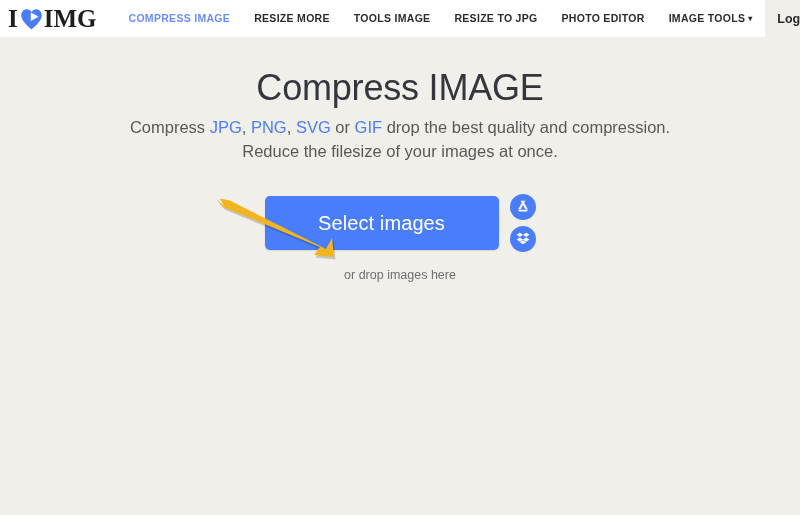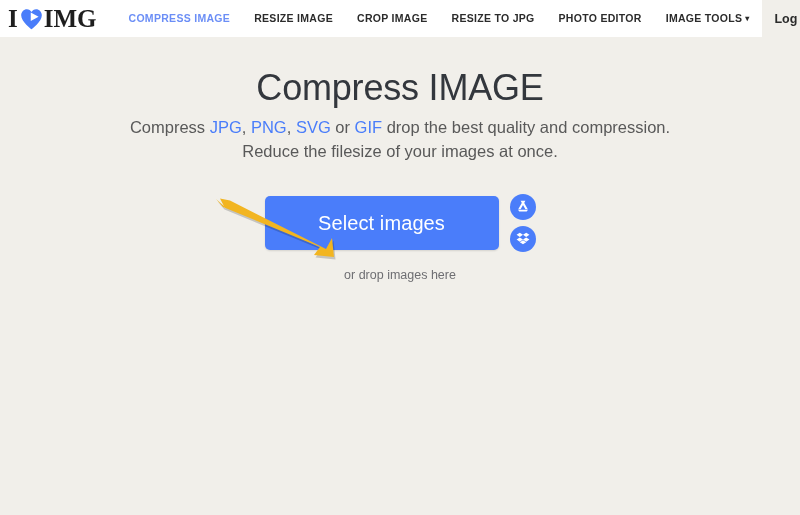--- a/index.html
+++ b/index.html
@@ -201,22 +201,22 @@
       <svg viewBox="0 0 24 23" width="23" height="22" xmlns="http://www.w3.org/2000/svg">
         <path d="M12 22.2 C12 22.2 1.2 14.6 1.2 7.6 C1.2 3.9 3.9 1.2 7.2 1.2 C9.3 1.2 11.1 2.4 12 4.1 C12.9 2.4 14.7 1.2 16.8 1.2 C20.1 1.2 22.8 3.9 22.8 7.6 C22.8 14.6 12 22.2 12 22.2 Z" fill="#4a7dfa"></path>
         <path d="M11.2 4.6 L19.4 9.1 L11.2 13.6 Z" fill="#ffffff"></path>
       </svg>
     </span>
     <span class="logo-txt">IMG</span>
   </a>
 
   <nav class="navlinks">
     <a class="navlink active">COMPRESS IMAGE</a>
-    <a class="navlink">RESIZE IMAGE</a>
-    <a class="navlink">CROP IMAGE</a>
+    <a class="navlink">RESIZE MORE</a>
+    <a class="navlink">TOOLS IMAGE</a>
     <a class="navlink">RESIZE TO JPG</a>
     <a class="navlink">PHOTO EDITOR</a>
     <a class="navlink"><span>IMAGE TOOLS</span><span class="caret">▾</span></a>
   </nav>
 
   <div class="nav-right">
     <a class="login-btn">Log in</a>
 
   </div>
 </div>

